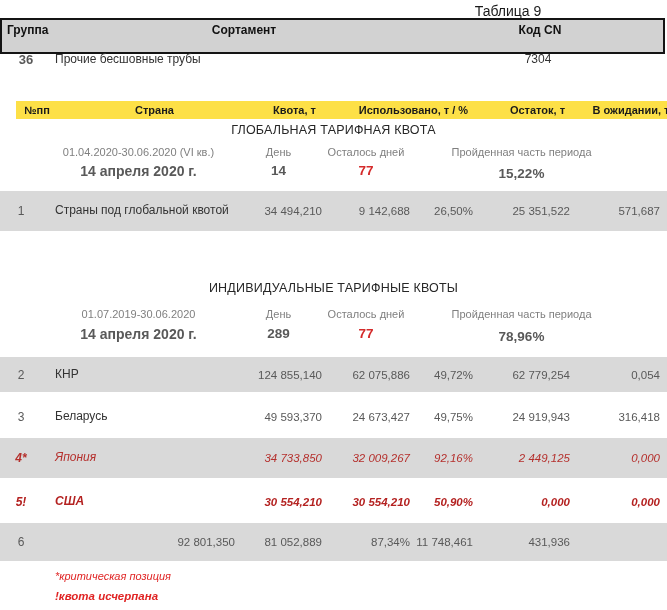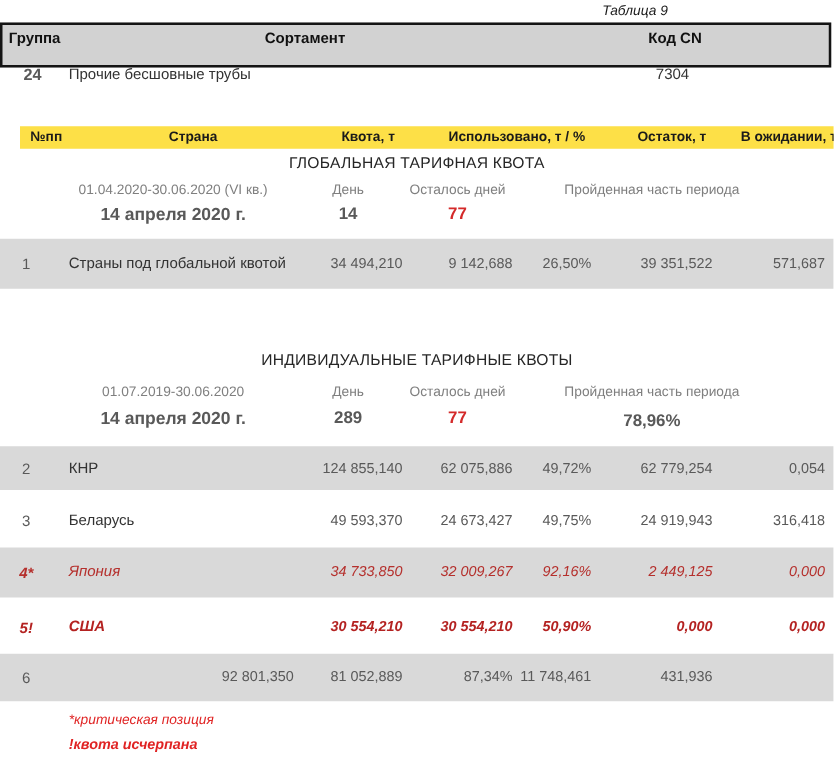--- a/index.html
+++ b/index.html
@@ -3,21 +3,21 @@
 <meta charset="utf-8">
 <style>
   html,body{margin:0;padding:0;background:#fff;}
   #page{position:relative;width:667px;height:610px;background:#ffffff;
         font-family:"Liberation Sans", sans-serif;overflow:hidden;}
   .abs{position:absolute;box-sizing:border-box;}
   .center{text-align:center;}
   .flexc{display:flex;justify-content:center;align-items:center;white-space:nowrap;}
 
   
-  .caption{font-size:11px;color:#1a1a1a;font-style:italic;}
+  .caption{font-size:14px;color:#1a1a1a;}
 
   
   .group-bar{background:#d2d2d2;border:2px solid #141414;}
   .group-bar .lbl{position:absolute;top:0;height:20px;line-height:20px;
                   font-size:12px;font-weight:bold;color:#111;}
   .group-val{font-size:12px;color:#333;}
   .group-num{font-size:13px;font-weight:bold;color:#595959;}
 
   
   .grid{display:grid;grid-template-columns:42px 193px 87px 88px 63px 97px 90px;
@@ -54,21 +54,21 @@
 
   <div class="abs caption center" style="left:408px;top:3px;width:200px;">Таблица 9</div>
 
   <div class="abs group-bar" style="left:0;top:18px;width:665px;height:36px;">
     <span class="lbl" style="left:5px;">Группа</span>
     <span class="lbl center" style="left:142px;width:200px;">Сортамент</span>
     <span class="lbl center" style="left:438px;width:200px;">Код CN</span>
   </div>
 
   <div class="abs" style="left:0;top:52px;width:667px;height:20px;">
-    <span class="abs group-num center" style="left:8px;width:36px;">24</span>
+    <span class="abs group-num center" style="left:8px;width:36px;">36</span>
     <span class="abs group-val" style="left:55px;">Прочие бесшовные трубы</span>
     <span class="abs group-val center" style="left:438px;width:200px;">7304</span>
   </div>
 
   <div class="abs hdr-bar" style="left:0;top:101px;width:667px;height:18px;">
     <div class="grid">
       <div class="h">№пп</div>
       <div class="h">Страна</div>
       <div class="h">Квота, т</div>
       <div class="h span2">Использовано, т / %</div>
@@ -83,30 +83,31 @@
     <span class="abs plabel center" style="left:42px;width:193px;">01.04.2020-30.06.2020 (VI кв.)</span>
     <span class="abs plabel center" style="left:235px;width:87px;">День</span>
     <span class="abs plabel center" style="left:322px;width:88px;">Осталось дней</span>
     <span class="abs plabel flexc" style="left:473px;width:97px;">Пройденная часть периода</span>
   </div>
 
   <div class="abs" style="left:0;top:163px;width:667px;height:20px;">
     <span class="abs pdate center" style="left:42px;width:193px;">14 апреля 2020 г.</span>
     <span class="abs pval center" style="left:235px;width:87px;">14</span>
     <span class="abs pval red center" style="left:322px;width:88px;">77</span>
+    <span class="abs pval flexc" style="left:473px;width:97px;height:20px;">15,22%</span>
   </div>
 
   <div class="abs row gray" style="left:0;top:191px;width:667px;height:40px;">
     <div class="grid">
       <div class="c-num">1</div>
       <div class="c-country">Страны под глобальной квотой</div>
       <div class="c-r">34 494,210</div>
       <div class="c-r">9 142,688</div>
       <div class="c-r">26,50%</div>
-      <div class="c-r">39 351,522</div>
+      <div class="c-r">25 351,522</div>
       <div class="c-r">571,687</div>
     </div>
   </div>
 
   <div class="abs sec-title center" style="left:0;top:281px;width:667px;">ИНДИВИДУАЛЬНЫЕ ТАРИФНЫЕ КВОТЫ</div>
 
   <div class="abs" style="left:0;top:308px;width:667px;height:14px;">
     <span class="abs plabel center" style="left:42px;width:193px;">01.07.2019-30.06.2020</span>
     <span class="abs plabel center" style="left:235px;width:87px;">День</span>
     <span class="abs plabel center" style="left:322px;width:88px;">Осталось дней</span>

